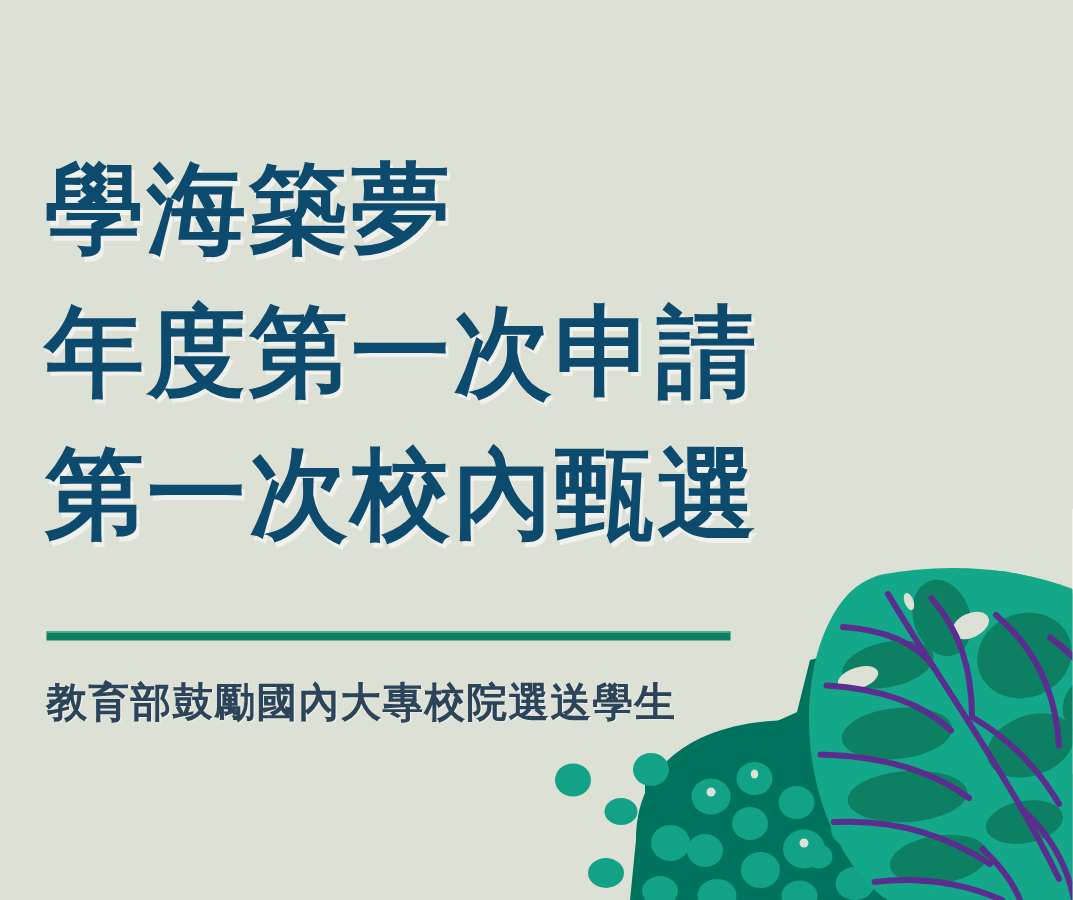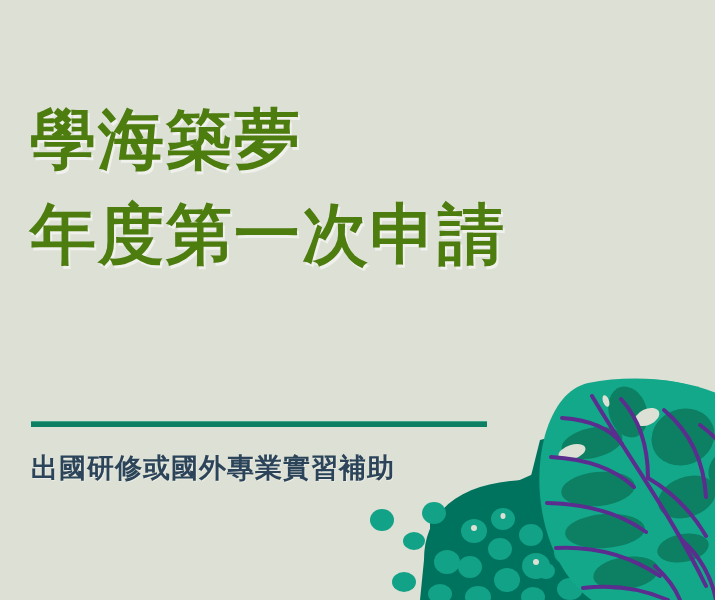--- a/index.html
+++ b/index.html
@@ -51,21 +51,21 @@
     position: absolute;
     left: 30px;
     top: 92px;
     width: 660px;
   }
   .title-line {
     font-size: 66px;
     font-weight: bold;
     line-height: 95px;
     letter-spacing: 2px;
-    color: #4d7c0f;
+    color: #0c4a6e;
     text-shadow: 2px 3px 0 rgba(255,255,255,0.55);
     white-space: nowrap;
   }
 
   .divider {
     position: absolute;
     left: 31px;
     top: 421px;
     width: 456px;
     height: 5px;
@@ -182,22 +182,23 @@
       </g>
     </g>
   </svg>
 
   <div id="content">
 
 
     <div class="title-block">
       <div class="title-line">學海築夢</div>
       <div class="title-line">年度第一次申請</div>
+      <div class="title-line">第一次校內甄選</div>
     </div>
 
     <div class="divider"></div>
 
     <div class="subtitle-block">
-      <div class="subtitle-line">出國研修或國外專業實習補助</div>
+      <div class="subtitle-line">教育部鼓勵國內大專校院選送學生</div>
     </div>
 
   </div>
 </div>
 
 </body></html>

